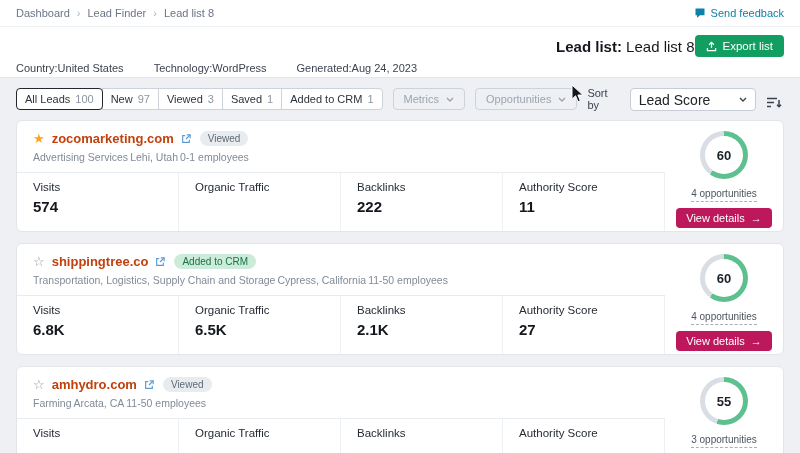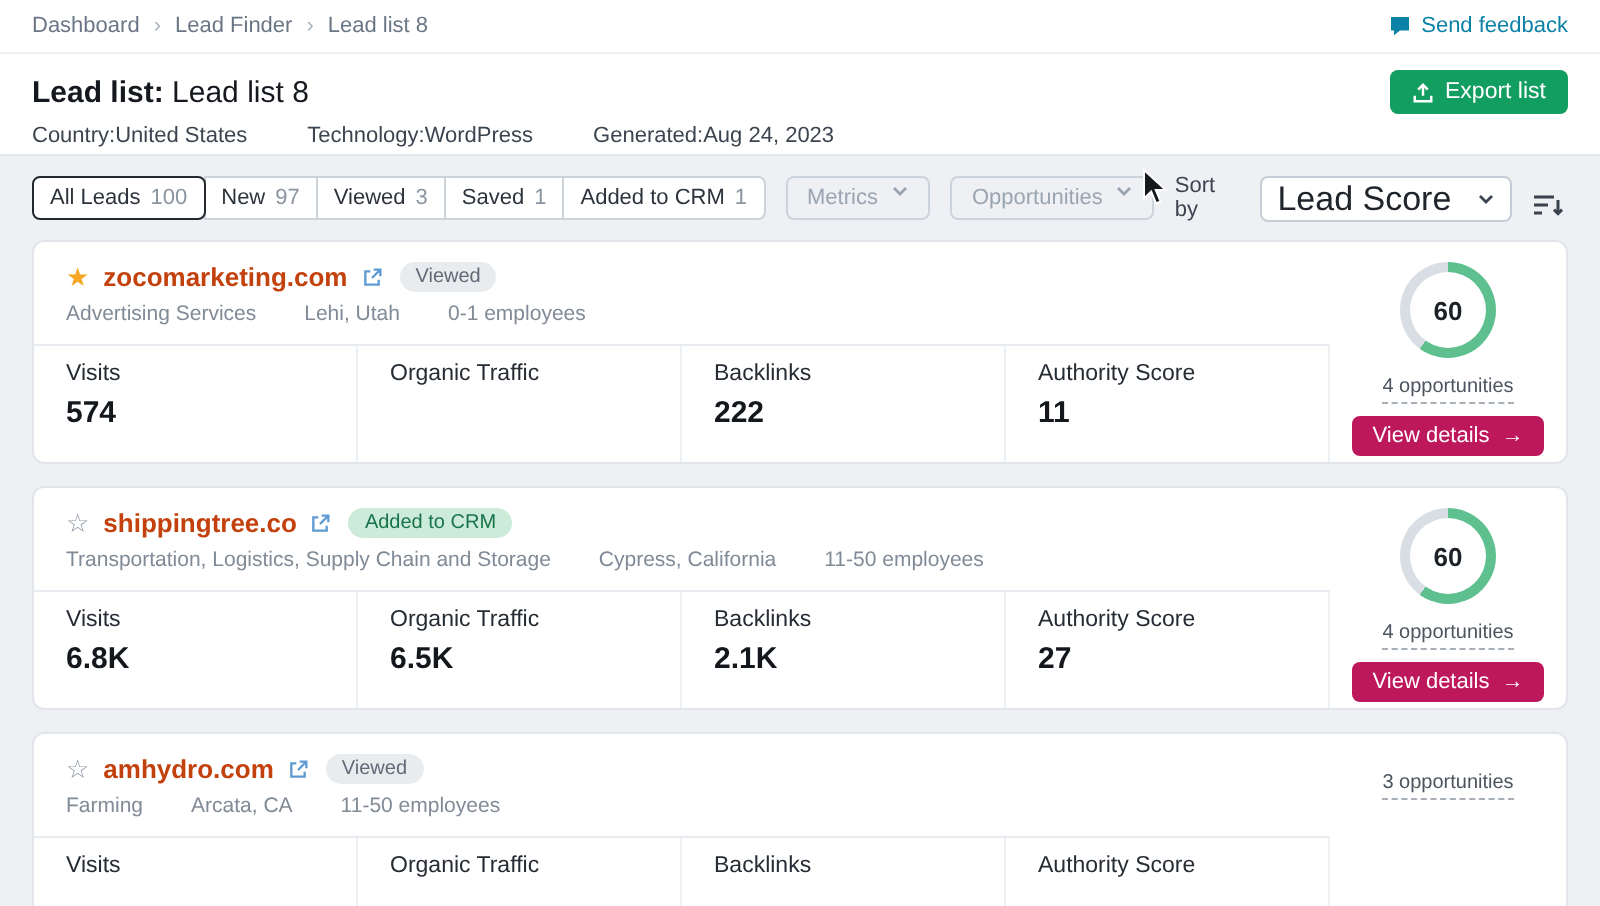--- a/index.html
+++ b/index.html
@@ -19,21 +19,21 @@
     display: flex; align-items: center; justify-content: space-between;
     padding: 0 16px;
   }
   .breadcrumb { display: flex; align-items: center; gap: 7px; font-size: 11px; color: #6a7685; }
   .crumb { color: #6a7685; }
   .crumb-sep { color: #a8b1bc; font-size: 11px; }
   .feedback { display: flex; align-items: center; gap: 5px; font-size: 11px; color: #0c82a6; }
 
   
   .page-header { height: 51px; background: #fff; border-bottom: 1px solid #e3e7ed; padding: 6px 16px 0; }
-  .title-row { display: flex; align-items: center; justify-content: space-between; height: 26px; }
+  .title-row { display: flex; align-items: center; justify-content: flex-end; height: 26px; }
   .page-title { font-size: 15px; font-weight: bold; color: #15191f; }
   .page-title .title-value { font-weight: normal; }
   .export-btn {
     background: #139e61; border: none; border-radius: 4px; color: #fff;
     font-size: 11.5px; padding: 5px 11px; display: flex; align-items: center; gap: 6px;
   }
   .meta-row { display: flex; gap: 30px; margin-top: 3px; font-size: 11px; color: #3c4450; }
   .meta-item { display: flex; gap: 0; }
 
   
@@ -43,27 +43,27 @@
     background: #fff; border: 1px solid #ccd3db; padding: 4px 8px; font-size: 11px;
     color: #2c333c; display: flex; gap: 5px; margin-left: -1px; white-space: nowrap;
   }
   .tab:first-child { margin-left: 0; border-radius: 4px 0 0 4px; }
   .tab:last-child { border-radius: 0 4px 4px 0; }
   .tab.active { border: 1px solid #23282f; border-radius: 4px; position: relative; z-index: 2; }
   .tab .count { color: #8b95a1; }
   .drop-btn {
     background: transparent; border: 1px solid #ccd3db; border-radius: 4px;
     padding: 4px 10px; font-size: 11px; color: #9aa5b1;
-    display: flex; gap: 7px; white-space: nowrap;
+    display: flex; align-items: center; gap: 7px; white-space: nowrap;
   }
   .sort-group { margin-left: auto; display: flex; align-items: flex-end; gap: 8px; }
   .sort-label { font-size: 11px; color: #3c4450; }
   .sort-select {
     width: 128px; height: 23px; background: #fff; border: 1px solid #c6cdd6; border-radius: 4px;
-    padding: 0 8px; font-size: 17px; color: #20252c;
+    padding: 0 8px; font-size: 14px; color: #20252c;
     display: flex; align-items: center; justify-content: space-between; cursor: pointer;
   }
   .sort-dir-btn { background: transparent; border: none; padding: 2px; display: flex; }
 
   
   .cards { padding: 0 16px; }
   .card {
     background: #fff; border: 1px solid #e2e6eb; border-radius: 6px;
     height: 112px; margin-bottom: 11px; display: flex; overflow: hidden;
   }
@@ -73,21 +73,21 @@
   .star-filled { color: #f5a623; }
   .star-outline { color: #8f99a4; }
   .domain { font-size: 13px; font-weight: bold; color: #c2410c; }
   .ext-icon { display: flex; color: #5d9bd2; }
   .badge {
     font-size: 10px; border-radius: 10px; padding: 2px 8px; margin-left: 2px; white-space: nowrap;
   }
   .badge-gray { background: #e9ecef; color: #5f6a76; }
   .badge-green { background: #cdebd9; color: #17734a; }
   .card-desc {
-    display: flex; gap: 24px; padding: 5px 16px 9px; font-size: 10.5px; color: #808b97;
+    display: flex; gap: 2px; padding: 5px 16px 9px; font-size: 10.5px; color: #808b97;
     border-bottom: 1px solid #e8ebef; white-space: nowrap; overflow: hidden;
   }
   .metrics { flex: 1; display: flex; }
   .metric-cell { flex: 1; padding: 8px 0 0 16px; border-right: 1px solid #eef1f4; }
   .metric-label { font-size: 11.5px; color: #262c33; }
   .metric-value { font-size: 15px; font-weight: bold; color: #14181d; margin-top: 5px; }
 
   .card-side { width: 118px; display: flex; flex-direction: column; align-items: center; padding-top: 10px; }
   .gauge {
     width: 48px; height: 48px; border-radius: 50%; position: relative;
@@ -356,20 +356,23 @@
           <div class="metric-label">Backlinks</div>
           <div class="metric-value"></div>
         </div>
         <div class="metric-cell">
           <div class="metric-label">Authority Score</div>
           <div class="metric-value"></div>
         </div>
       </div>
     </div>
     <div class="card-side">
+      <div class="gauge" style="background: conic-gradient(rgb(94, 192, 142) 198deg, rgb(217, 222, 228) 0deg);">
+        <span class="score">55</span>
+      </div>
       <a class="opps">3 opportunities</a>
 
     </div>
   </section>
 
 </div>
 
 <div class="cursor">
   <svg width="13" height="19" viewBox="0 0 13 19">
       <path d="M1 1v14.2l3.6-3.4 2.4 5.9 2.3-1-2.4-5.7h5z" fill="#15181c" stroke="#fff" stroke-width="1"></path>

